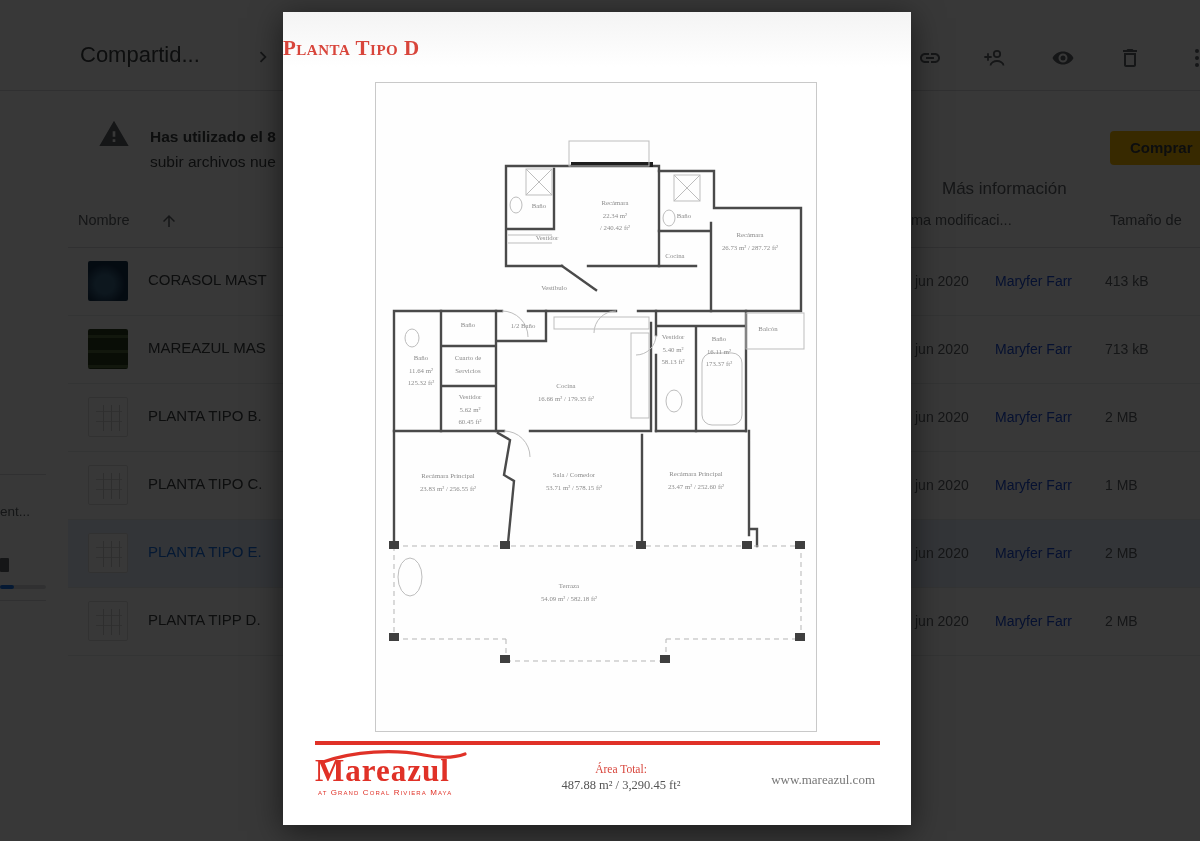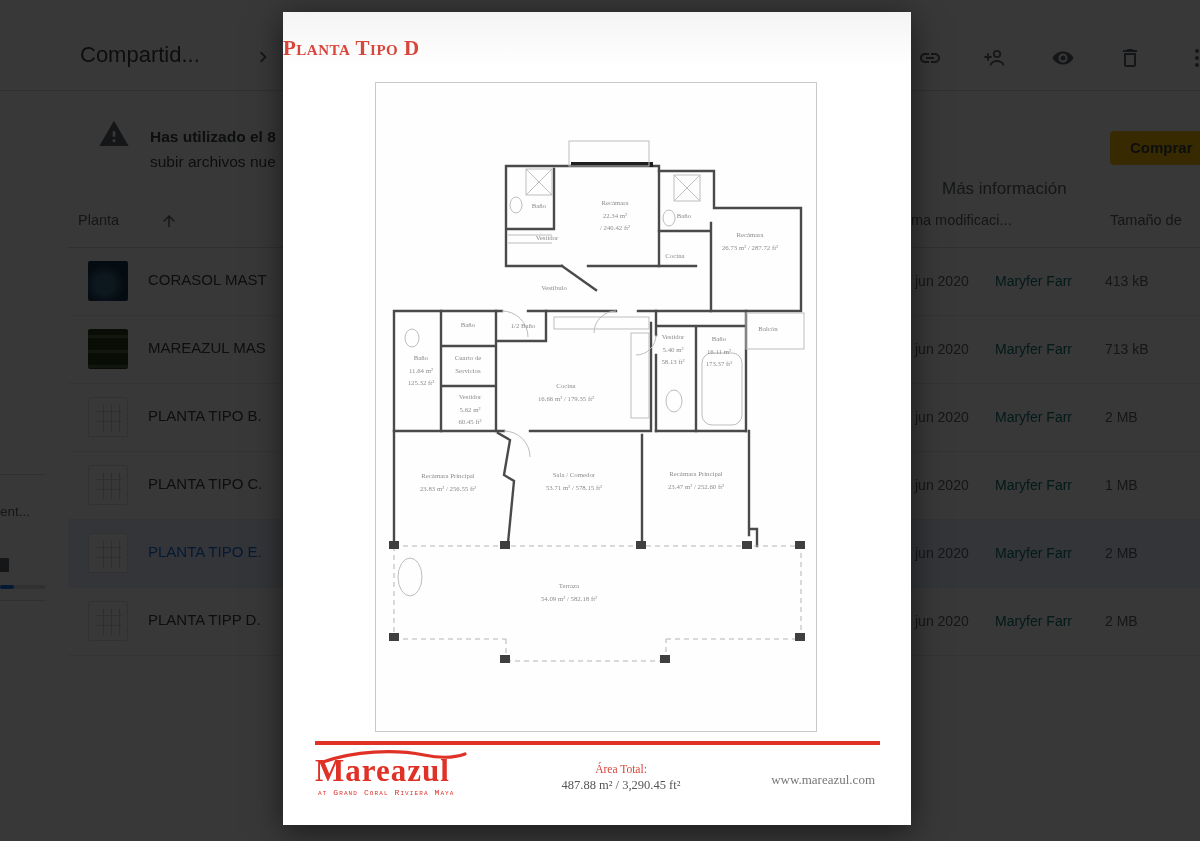--- a/index.html
+++ b/index.html
@@ -28,21 +28,21 @@
   .thumb{position:absolute;left:20px;top:13px;width:40px;height:40px;border-radius:2px;}
   .thumb-map-blue{background:radial-gradient(circle at 42% 58%, #3d6a8a 0 28%, #16324f 62%);}
   .thumb-map-green{background:repeating-linear-gradient(180deg,#2c3e1f 0 6px,#55693c 6px 9px,#2c3e1f 9px 15px);}
   .thumb-plan{background:#fff;border:1px solid #e0e0e0;box-sizing:border-box;
      background-image:repeating-linear-gradient(90deg,transparent 0 7px,#cfcfcf 7px 8px),
                       repeating-linear-gradient(0deg,transparent 0 9px,#dcdcdc 9px 10px);
      background-size:26px 26px;background-position:7px 7px;background-repeat:no-repeat;}
   .row-name{position:absolute;left:80px;top:23px;font-size:15px;font-weight:500;color:#3c4043;white-space:nowrap;}
   .row.selected .row-name{color:#1a73e8;}
   .row-date{position:absolute;left:847px;top:25px;font-size:14px;color:#5f6368;white-space:nowrap;}
-  .row-owner{position:absolute;left:927px;top:25px;font-size:14px;color:#0f766e;white-space:nowrap;}
+  .row-owner{position:absolute;left:927px;top:25px;font-size:14px;color:#1d4ed8;white-space:nowrap;}
   .row-size{position:absolute;left:1037px;top:25px;font-size:14px;color:#5f6368;white-space:nowrap;}
   .storage-label{position:absolute;left:0;top:504px;font-size:13.5px;color:#5f6368;text-align:center;}
   .storage-frag{position:absolute;left:0;top:558px;width:9px;height:14px;background:#5f6368;border-radius:1px;}
   .side-div-top{position:absolute;left:0;top:474px;width:46px;height:1px;background:#dadce0;}
   .side-div-bot{position:absolute;left:0;top:600px;width:46px;height:1px;background:#dadce0;}
   .progress-track{position:absolute;left:0;top:585px;width:46px;height:3.5px;background:#dadce0;border-radius:2px;}
   .progress-fill{height:100%;background:#1a73e8;border-radius:2px;}
   
   .scrim{position:absolute;inset:0;background:rgba(0,0,0,0.78);z-index:5;}
   
@@ -57,21 +57,21 @@
             border:1px solid #c9c9c9;box-sizing:content-box;}
   .plan-svg{position:absolute;left:0;top:0;}
   .room{position:absolute;transform:translateX(-50%);text-align:center;white-space:nowrap;
         font-family:"Liberation Serif",serif;font-size:6.8px;line-height:12.5px;color:#8c8c8c;}
   .room span{display:block;}
   .footer-rule{position:absolute;left:32px;top:729px;width:565px;height:3.5px;background:#e03127;}
   .brand{position:absolute;left:32px;top:742px;width:180px;}
   .brand-swash{position:absolute;left:4px;top:-4px;}
   .brand-word{font-family:"Liberation Serif",serif;font-weight:700;font-size:31px;
               color:#e03127;letter-spacing:1px;line-height:34px;}
-  .brand-tagline{font-family:Liberation Mono, monospace;font-variant:small-caps;font-size:8px;
+  .brand-tagline{font-family:Liberation Sans, sans-serif;font-variant:small-caps;font-size:8px;
                  letter-spacing:1.1px;color:#e03127;padding-left:3px;}
   .area-block{position:absolute;left:50%;transform:translateX(-50%);top:751px;text-align:center;margin-left:24px;}
   .area-label{font-family:"Liberation Serif",serif;font-size:11.5px;color:#d8453b;}
   .area-value{font-family:"Liberation Serif",serif;font-size:12.5px;color:#555;margin-top:3px;}
   .website{position:absolute;right:36px;top:760px;font-family:"Liberation Serif",serif;
            font-size:13px;color:#777;}
 </style>
 </head>
 <body>
 
@@ -104,21 +104,21 @@
     </svg>
 
   <svg class="warn-icon" viewBox="0 0 24 24" fill="#5f6368">
       <path d="M1 21h22L12 2 1 21zm12-3h-2v-2h2v2zm0-4h-2v-4h2v4z"></path>
     </svg>
   <div class="warn-title">Has utilizado el 8</div>
   <div class="warn-body">subir archivos nue</div>
   <div class="more-info">Más información</div>
   <div class="buy-btn">Comprar</div>
 
-  <div class="col-name">Planta</div>
+  <div class="col-name">Nombre</div>
   <svg class="sort-arrow" viewBox="0 0 24 24" fill="#5f6368">
       <path d="M4 12l1.41 1.41L11 7.83V20h2V7.83l5.58 5.59L20 12l-8-8-8 8z"></path>
     </svg>
   <div class="col-modified">Última modificaci...</div>
   <div class="col-size">Tamaño de</div>
   <div class="col-divider"></div>
 
   <div class="rows">
     <div class="row">
       <div class="thumb thumb-map-blue"></div>

